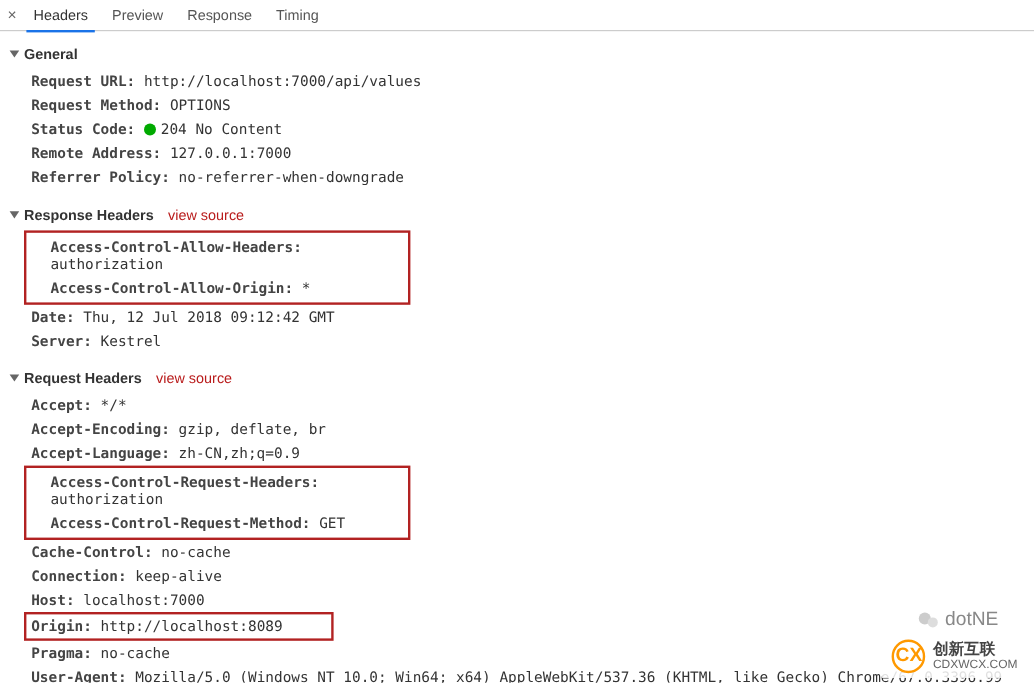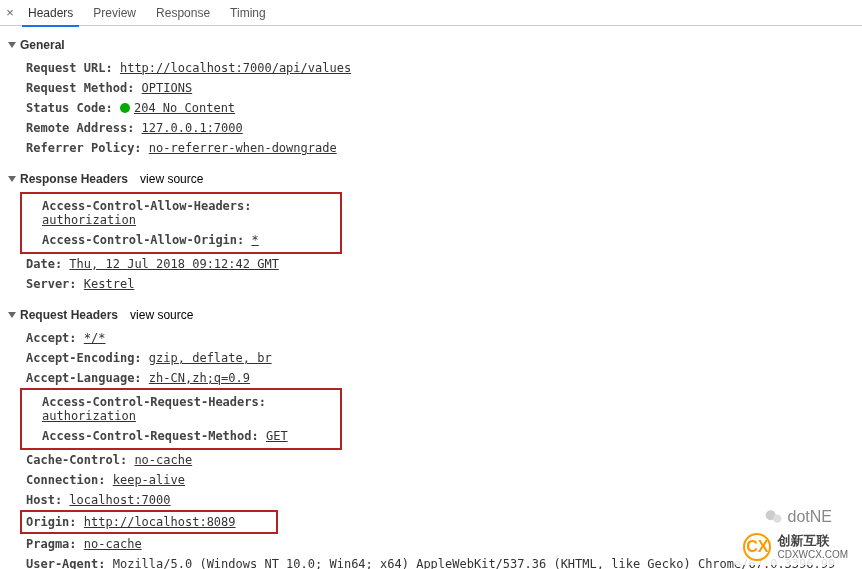--- a/index.html
+++ b/index.html
@@ -64,39 +64,38 @@
       border-top: 6px solid #666;
       margin-right: 4px;
       transform: rotate(0deg);
     }
     .section-header .title {
       font-weight: bold;
       color: #333;
     }
     .section-header .view-source {
       margin-left: 12px;
-      color: #000000;
+      color: #b91c1c;
       font-weight: normal;
     }
     .section-body {
       padding: 2px 0 2px 26px;
     }
     .row {
       padding: 3px 0;
       font-family: "Consolas", "Menlo", monospace;
       font-size: 12px;
       color: #333;
     }
     .row .label {
       font-weight: bold;
       color: #444;
     }
     .row .value {
       color: #333;
-      text-decoration: underline;
     }
     .highlight-box {
       border: 2px solid #b22222;
       padding: 2px 20px;
       margin-left: -6px;
       margin-right: 200px;
     }
     .highlight-box-narrow {
       border: 2px solid #b22222;
       padding: 2px 4px;

